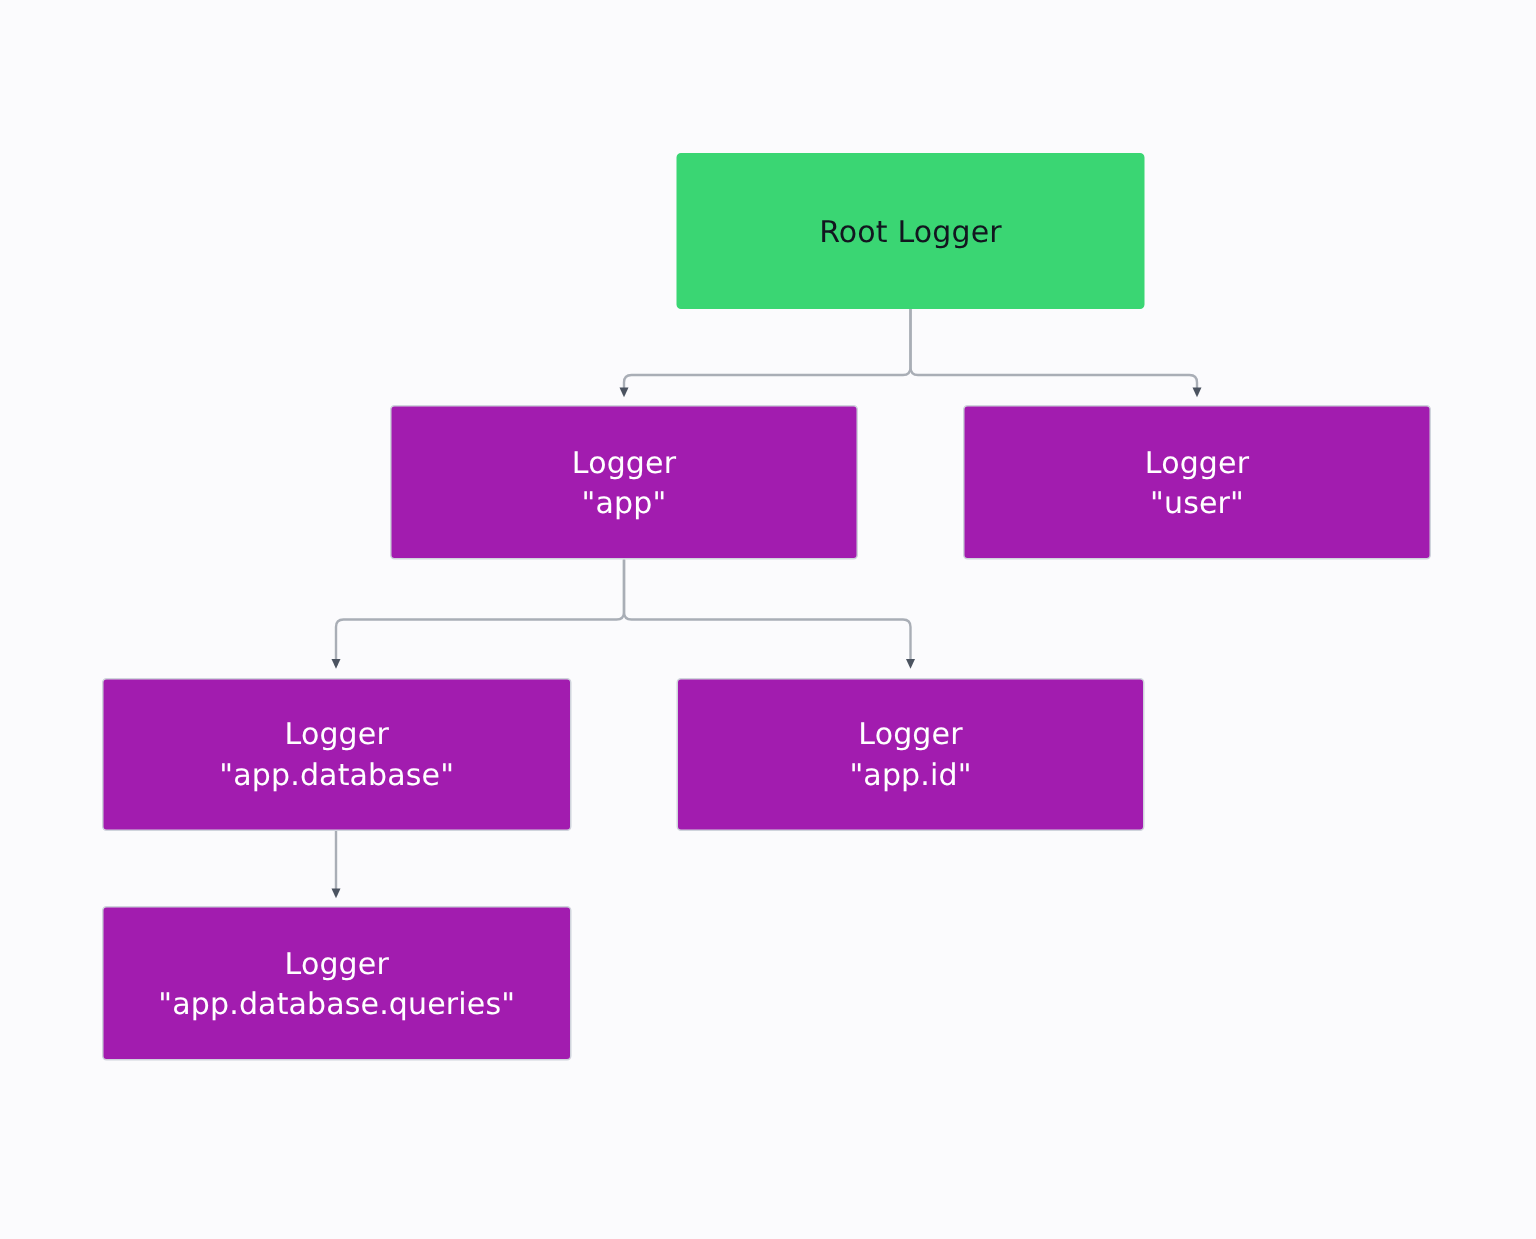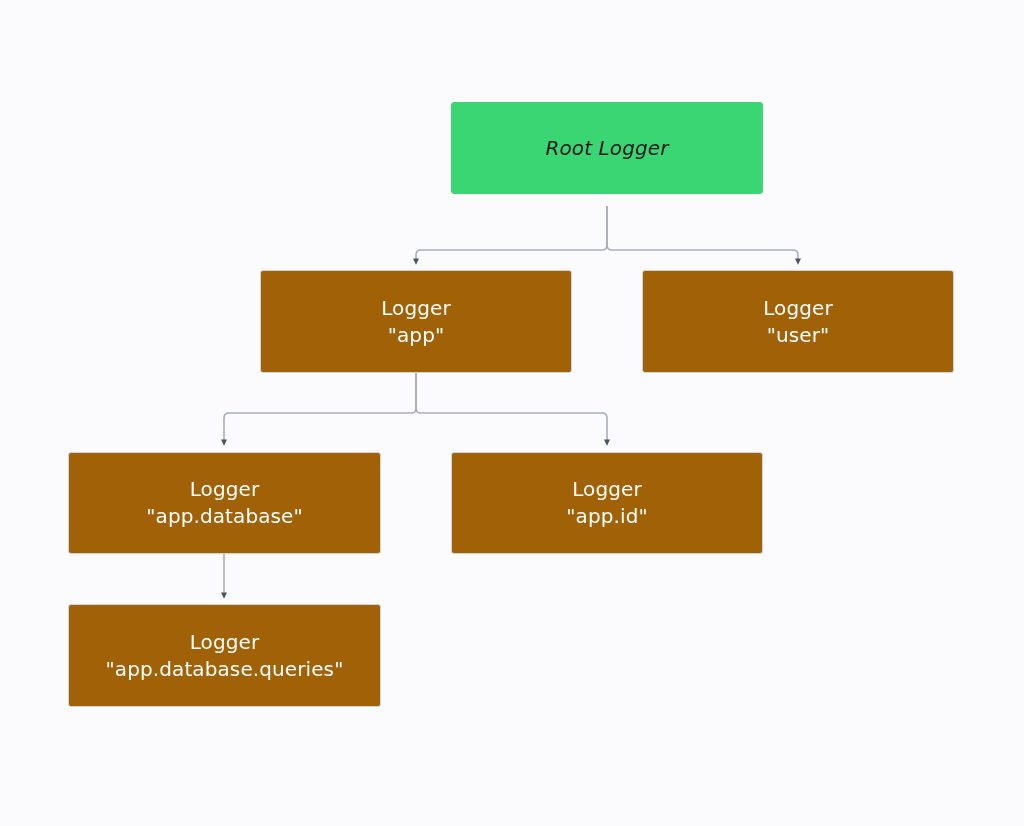--- a/index.html
+++ b/index.html
@@ -31,21 +31,21 @@
     box-sizing: border-box;
     display: flex;
     flex-direction: column;
     align-items: center;
     justify-content: center;
     border-radius: 3px;
     text-align: center;
     line-height: 1.33;
   }
   .node.dark {
-    background: #a16207;
+    background: #a21caf;
     border: 1px solid #cfd4dc;
     color: #ffffff;
   }
   .node.root {
     background: #3ad673;
     border: 1px solid #3ad673;
     color: #12161f;
   }
   .node-line {
     display: block;
@@ -74,21 +74,21 @@
 
     <path d="M 607 206 L 607 245 Q 607 250 612 250 L 793 250 Q 798 250 798 255 L 798 263" fill="none" stroke="#a9aeb6" stroke-width="1.6" marker-end="url(#arrowhead)"></path>
 
     <path d="M 416 373 L 416 408 Q 416 413 411 413 L 229 413 Q 224 413 224 418 L 224 444" fill="none" stroke="#a9aeb6" stroke-width="1.6" marker-end="url(#arrowhead)"></path>
 
     <path d="M 416 373 L 416 408 Q 416 413 421 413 L 602 413 Q 607 413 607 418 L 607 444" fill="none" stroke="#a9aeb6" stroke-width="1.6" marker-end="url(#arrowhead)"></path>
 
     <path d="M 224 554 L 224 597" fill="none" stroke="#a9aeb6" stroke-width="1.6" marker-end="url(#arrowhead)"></path>
   </svg>
 
-  <div class="node root" style="left:451px; top:102px; width:312px; height:92px;font-style:italic;">
+  <div class="node root" style="left:451px; top:102px; width:312px; height:104px;">
     <span class="node-line">Root Logger</span>
   </div>
 
   <div class="node dark" style="left:260px; top:270px; width:312px; height:103px;">
     <span class="node-line">Logger</span>
     <span class="node-line">"app"</span>
   </div>
 
   <div class="node dark" style="left:642px; top:270px; width:312px; height:103px;">
     <span class="node-line">Logger</span>

